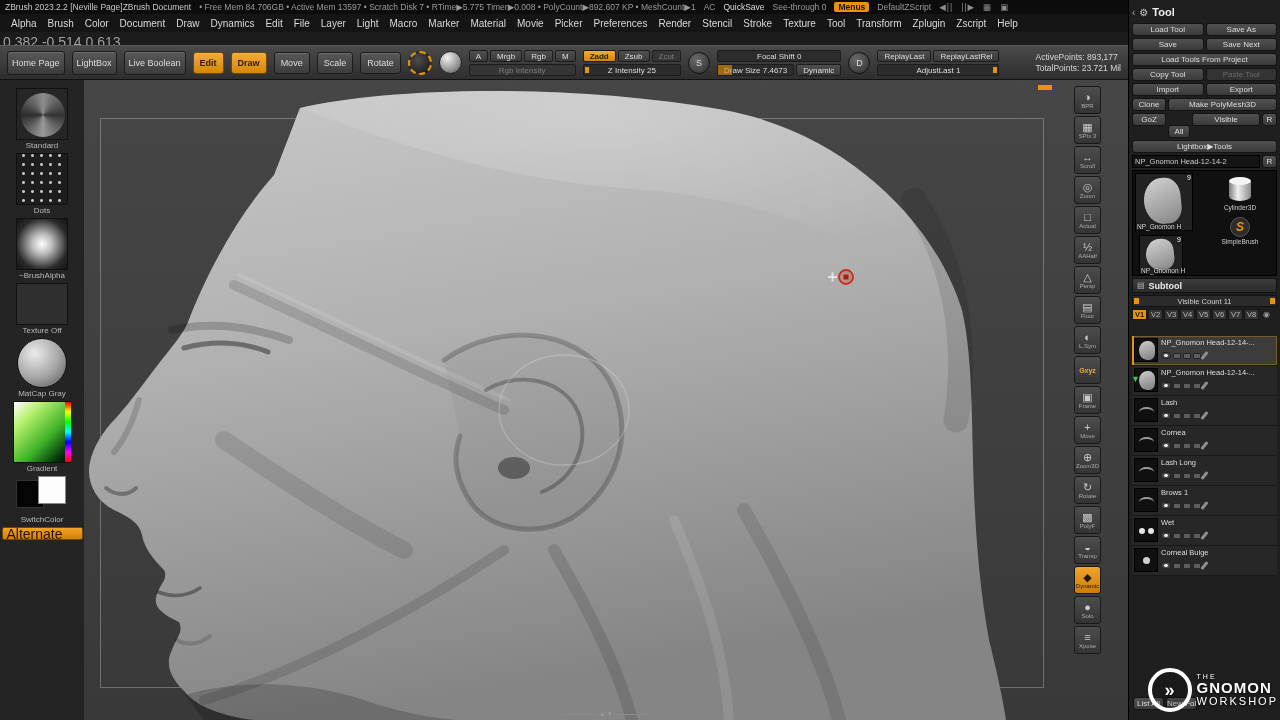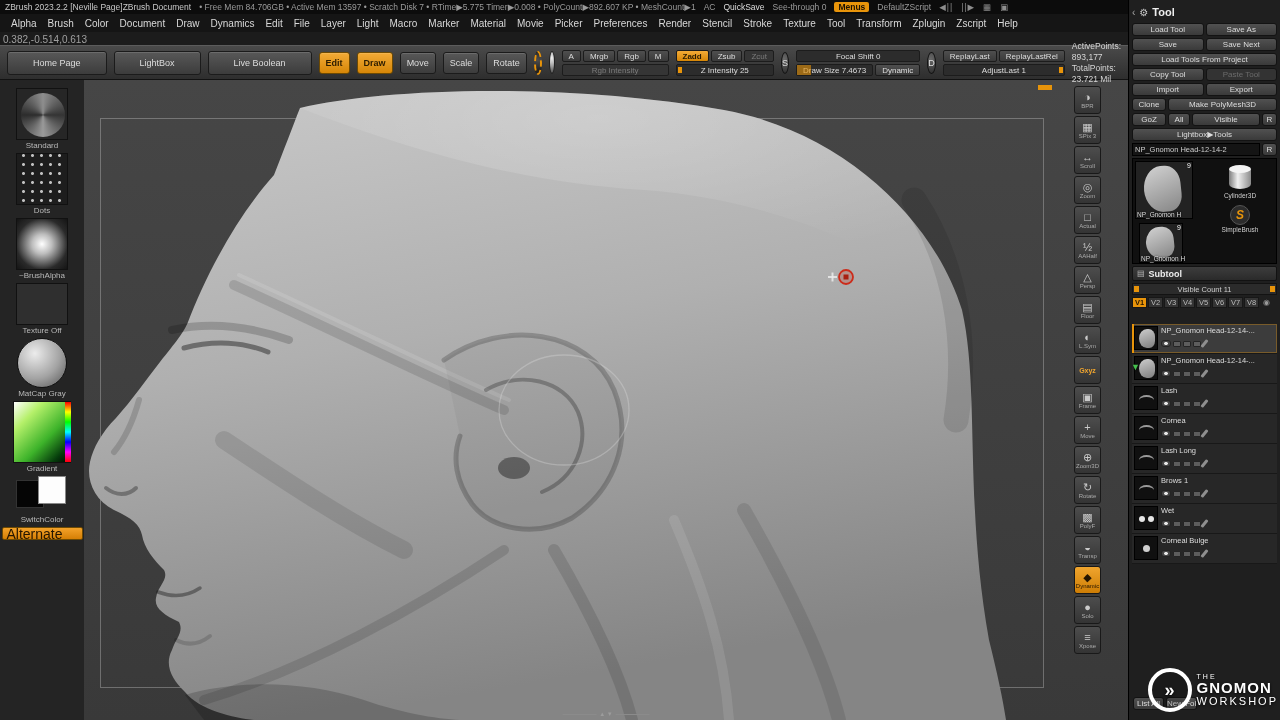--- a/index.html
+++ b/index.html
@@ -11,27 +11,27 @@
   .titlebar{position:absolute;left:0;top:0;width:1280px;height:14px;background:#0c0c0c;
     display:flex;align-items:center;gap:8px;padding:0 5px;font-size:8.5px;color:#9a9a9a;
     white-space:nowrap;z-index:10;}
   .app-title{color:#c9c9c9;}
   .menus-chip{background:#e8940a;color:#1d1100;padding:0 4px;border-radius:2px;font-weight:bold;}
   .tb-ico{color:#8d8d8d;letter-spacing:1px;}
   .menubar{position:absolute;left:0;top:14px;width:1128px;height:18px;background:#151515;
     display:flex;align-items:center;gap:11px;padding:0 11px;font-size:10px;color:#d8d8d8;z-index:10;}
   .menu-item{cursor:default;}
   .coordrow{position:absolute;left:0;top:32px;width:1128px;height:13px;background:#1c1c1c;
-    font-size:10px;color:#a0a0a0;padding:2px 3px;z-index:10;}
+    font-size:14px;color:#a0a0a0;padding:2px 3px;z-index:10;}
 
   
   .toolbar{position:absolute;left:0;top:45px;width:1128px;height:35px;
     background:linear-gradient(#4a4a4a,#2e2e2e);border-top:1px solid #5c5c5c;
     border-bottom:1px solid #121212;display:flex;align-items:center;gap:7px;padding:0 7px;z-index:10;}
-  .tb-btn{height:24px;padding:0 25px;font-size:9px;display:flex;align-items:center;border-radius:3px;
+  .tb-btn{height:24px;padding:0 4px;font-size:9px;display:flex;align-items:center;border-radius:3px;
     background:linear-gradient(#585858,#3c3c3c);border:1px solid #1b1b1b;color:#ddd;
     box-shadow:inset 0 1px 0 rgba(255,255,255,.12);white-space:nowrap;}
   .tb-btn.sm{height:22px;padding:0 6px;}
   .tb-btn.orange{background:linear-gradient(#f3ab37,#d68607);color:#2c1c00;border-color:#6e4a02;font-weight:bold;}
   .tb-stack{display:flex;flex-direction:column;gap:2px;}
   .tb-row{display:flex;gap:2px;align-items:center;}
   .chip{position:relative;height:12px;line-height:11px;font-size:8px;padding:0 6px;
     background:linear-gradient(#4f4f4f,#3a3a3a);border:1px solid #1c1c1c;border-radius:2px;
     color:#ddd;text-align:center;white-space:nowrap;}
   .chip.slider{background:#2c2c2c;}
@@ -100,21 +100,21 @@
     border-left:1px solid #000;z-index:30;padding:3px 3px;}
   .panel-header{display:flex;align-items:center;gap:4px;height:18px;color:#eee;margin-bottom:2px;}
   .ph-chev{color:#aaa;font-size:10px;}
   .ph-ico{font-size:10px;color:#ccc;}
   .ph-title{font-size:11px;font-weight:bold;}
   .prow{display:flex;gap:2px;margin-bottom:2px;}
   .pbtn{flex:1;height:13px;line-height:12px;font-size:8px;text-align:center;
     background:linear-gradient(#515151,#3a3a3a);border:1px solid #131313;border-radius:3px;color:#ddd;
     overflow:hidden;white-space:nowrap;}
   .pbtn.dis{color:#6b6b6b;background:#333;}
-  .pbtn.w36{flex:0 0 34px;} .pbtn.w22{flex:0 0 22px;} .pbtn.w16{flex:0 0 15px;}
+  .pbtn.w36{flex:0 0 34px;} .pbtn.w22{flex:0 0 22px;margin-top:12px;} .pbtn.w16{flex:0 0 15px;}
   .toolname{flex:1;height:13px;line-height:12px;font-size:7.5px;background:#141414;border:1px solid #000;
     color:#ccc;padding:0 2px;white-space:nowrap;overflow:hidden;}
   .thumbs{position:relative;height:106px;background:#101010;margin:2px 0;border:1px solid #000;}
   .bigthumb{position:absolute;left:2px;top:2px;width:58px;height:58px;background:#222;border:1px solid #000;}
   .smallthumb{position:absolute;left:6px;top:64px;width:44px;height:40px;background:#222;border:1px solid #000;}
   .mini-head{position:absolute;left:15%;top:8%;width:66%;height:82%;
     background:linear-gradient(160deg,#d2d2d2,#868686);border-radius:58% 46% 42% 58%;transform:rotate(-6deg);}
   .badge{position:absolute;right:1px;top:0;font-size:7px;color:#fff;text-shadow:0 0 2px #000;}
   .tlabel{position:absolute;left:1px;bottom:0;font-size:6.5px;color:#ddd;text-shadow:0 0 2px #000;white-space:nowrap;}
   .thumbcol{position:absolute;left:66px;top:2px;width:82px;display:flex;flex-direction:column;align-items:center;}

